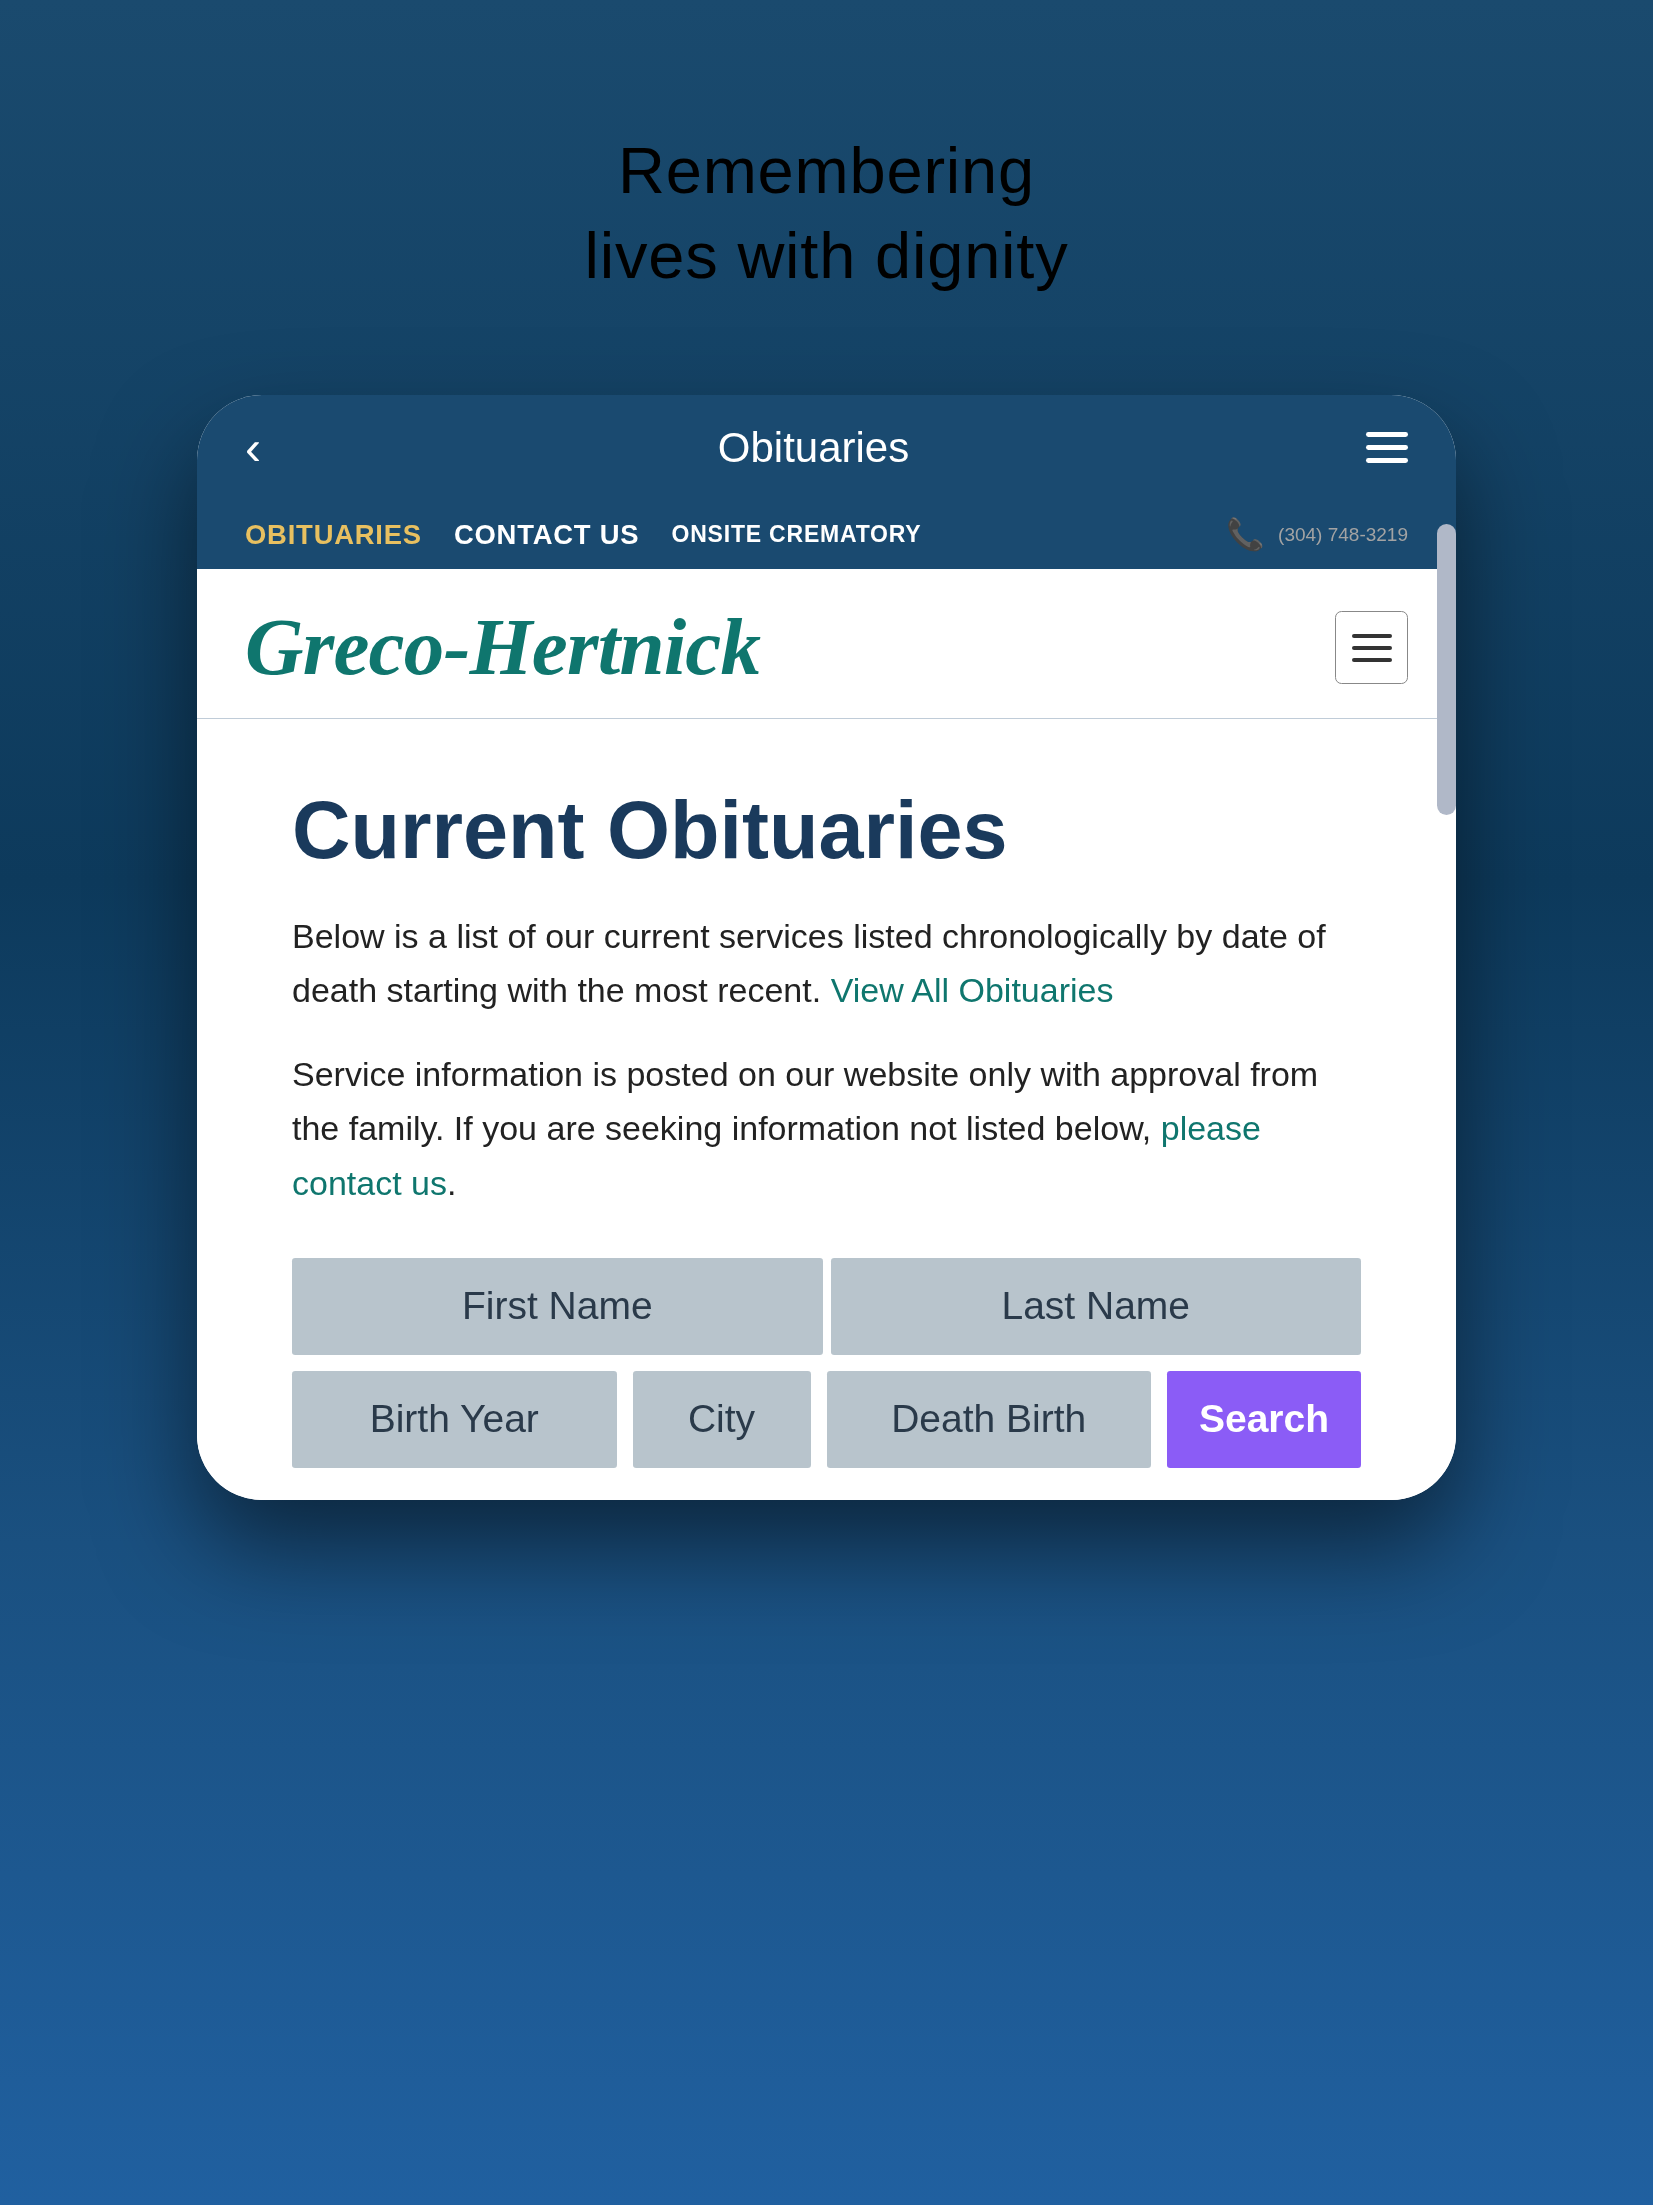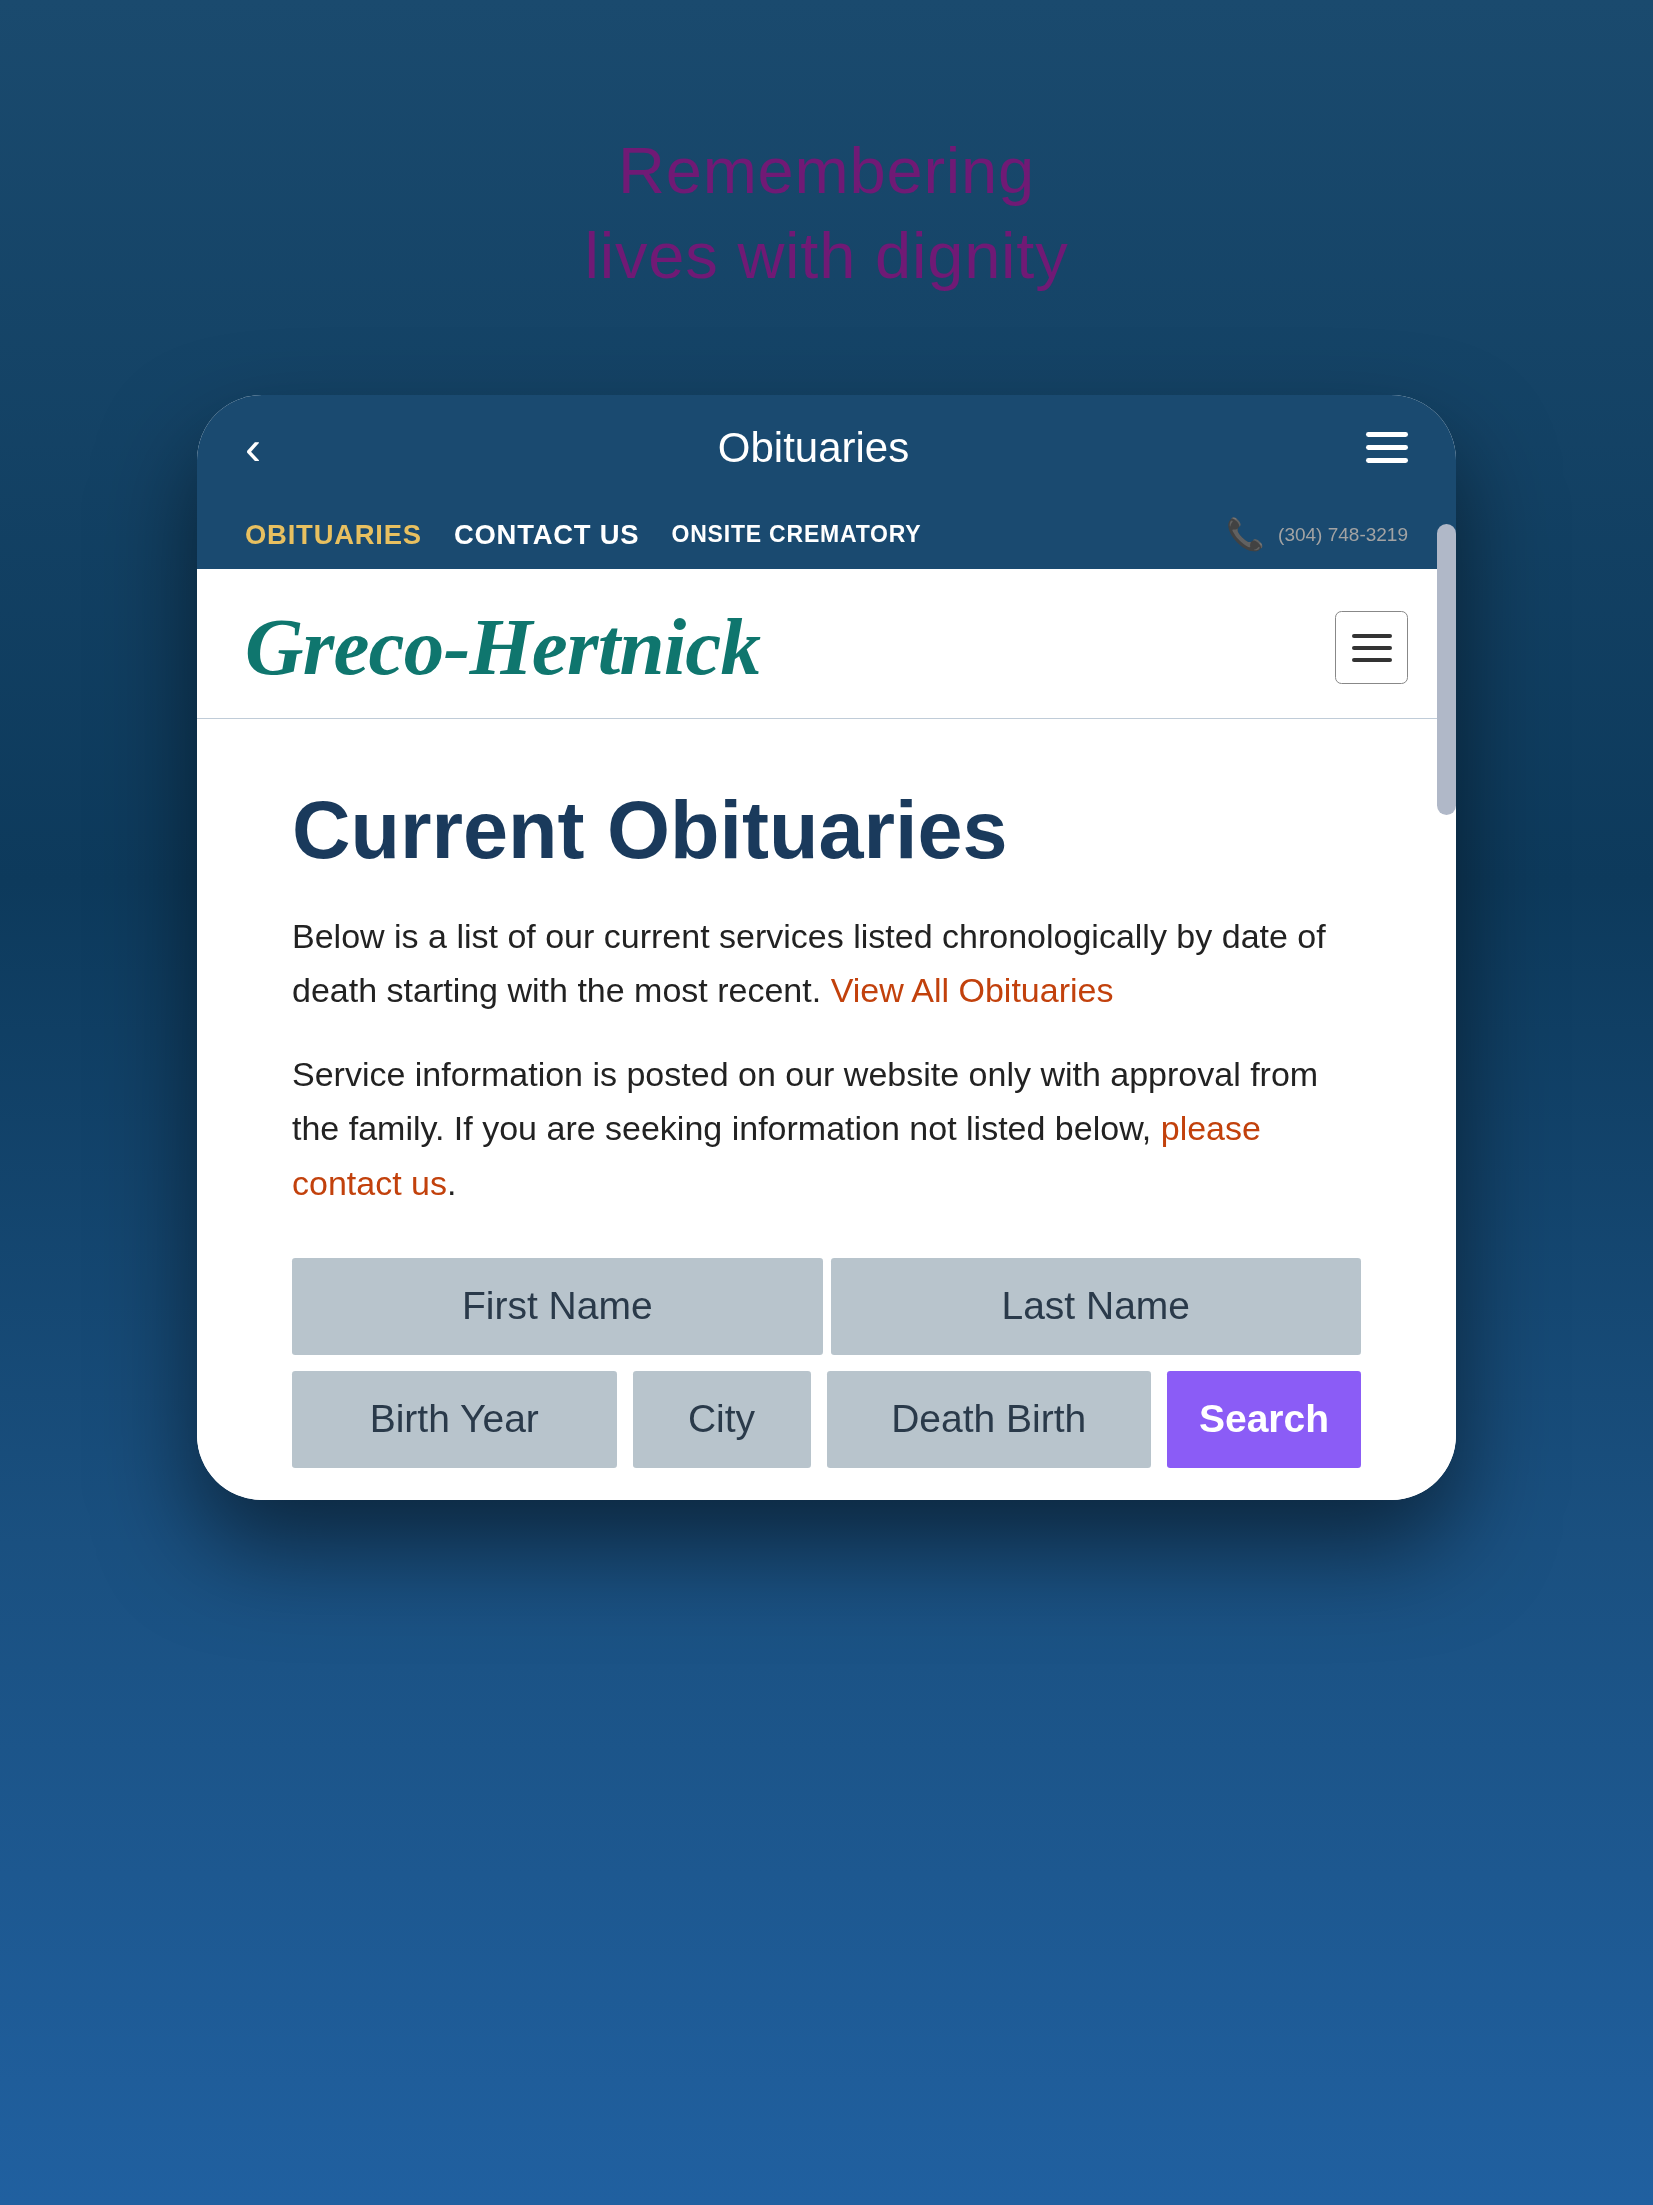--- a/index.html
+++ b/index.html
@@ -9,21 +9,21 @@
       height: 2205px;
       background: linear-gradient(180deg, #1a4a6e 0%, #0d3a5c 40%, #1a5080 70%, #2060a0 100%);
       display: flex;
       flex-direction: column;
       align-items: center;
       font-family: -apple-system, BlinkMacSystemFont, 'Segoe UI', Arial, sans-serif;
       overflow: hidden;
     }
 
     .tagline {
-      color: #701a75;
+      color: #000000;
       font-size: 65px;
       font-weight: 300;
       text-align: center;
       margin-top: 129px;
       margin-bottom: 97px;
       line-height: 1.3;
       letter-spacing: 0.8px;
     }
 
     .device-wrapper {
@@ -194,21 +194,21 @@
     }
 
     .description-text {
       font-size: 34px;
       color: #222;
       line-height: 1.6;
       margin-bottom: 29px;
     }
 
     .link-text {
-      color: #c2410c;
+      color: #0f766e;
       text-decoration: none;
       margin-top: 18px;
     }
 
     .service-info-text {
       font-size: 34px;
       color: #222;
       line-height: 1.6;
       margin-bottom: 48px;
     }

